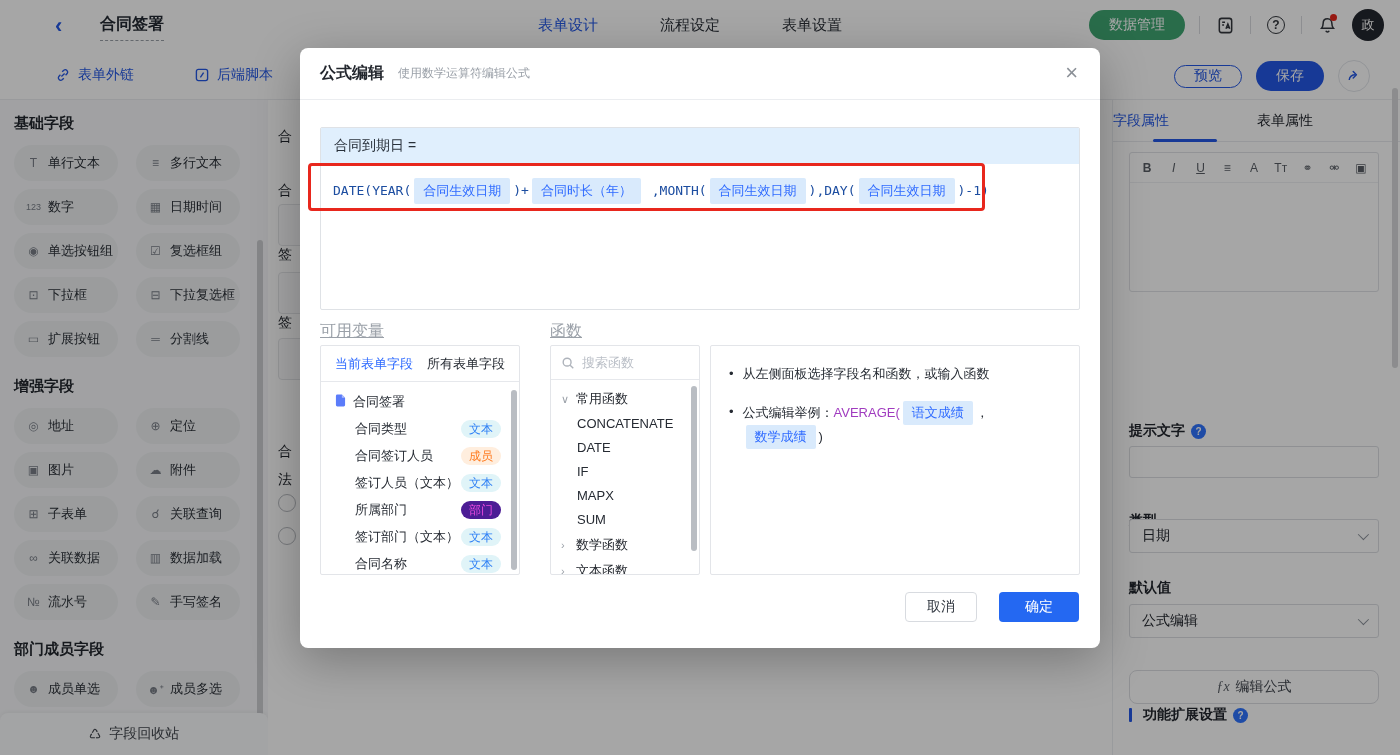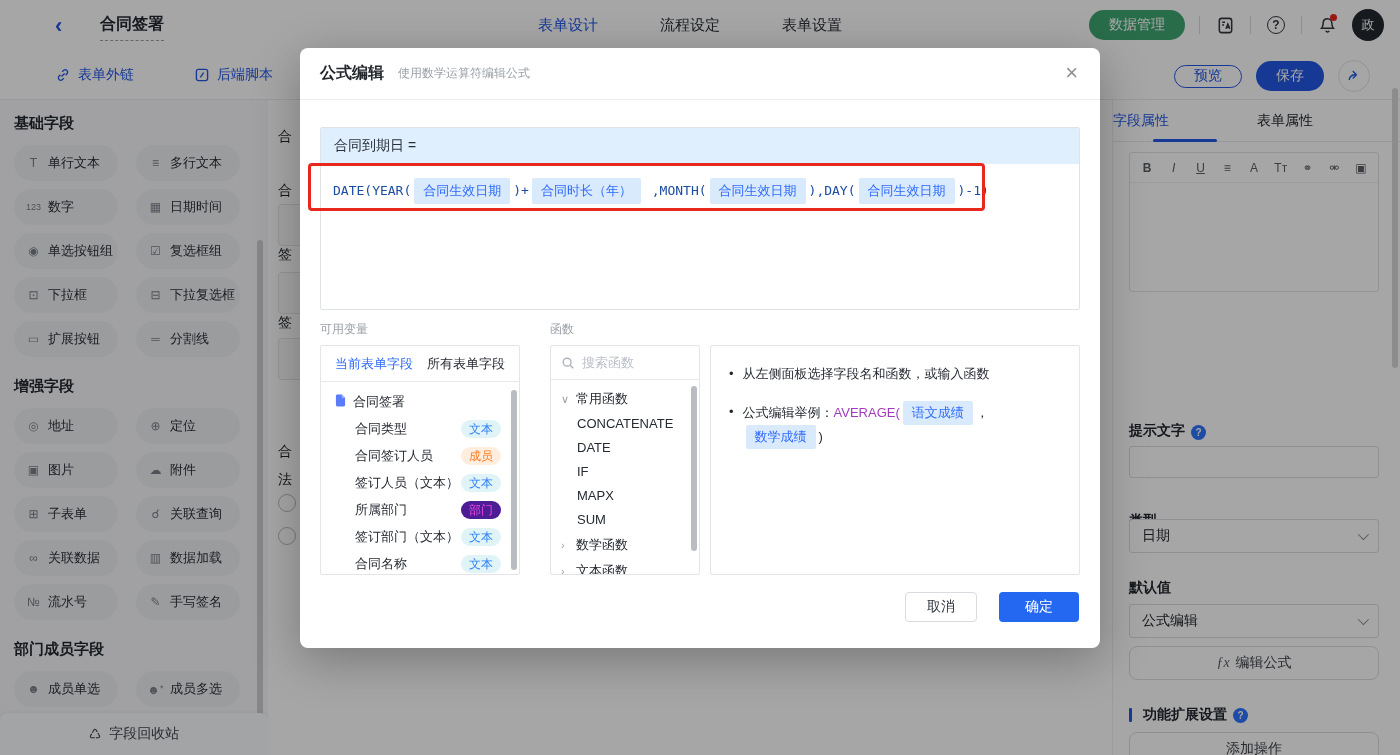--- a/index.html
+++ b/index.html
@@ -61,29 +61,29 @@
 
   
   .rpanel { position:absolute; left:1112px; top:100px; width:288px; height:655px; background:#fff; border-left:1px solid #eceef1; }
   .rp-tabs { position:absolute; left:0; top:12px; width:288px; height:30px; display:flex; border-bottom:1px solid #e9eaee; }
   .rp-tab { flex:1; text-align:left; font-size:14px; color:#23272e; cursor:pointer; position:relative; }
   .rp-tab.active { color:#2458e6; }
   .rp-tab.active:after { content:""; position:absolute; left:50%; margin-left:-32px; bottom:-1px; width:64px; height:3px; background:#2458e6; border-radius:2px; }
   .rte { position:absolute; left:16px; top:52px; width:250px; height:140px; border:1px solid #e0e2e6; border-radius:3px; }
   .rte-toolbar { height:30px; display:flex; align-items:center; justify-content:space-between; padding:0 9px; border-bottom:1px solid #eff0f3; }
   .rte-ic { font-size:12px; color:#5a5f66; width:16px; text-align:center; cursor:pointer; }
-  .rp-label { position:absolute; left:16px; font-size:14px; font-weight:bold; color:#23272e; display:flex; align-items:flex-end; gap:6px; }
+  .rp-label { position:absolute; left:16px; font-size:14px; font-weight:bold; color:#23272e; display:flex; align-items:center; gap:6px; }
   .qmark { width:15px; height:15px; border-radius:50%; background:#2e74ff; color:#fff; font-size:10px; font-weight:bold;
            display:flex; align-items:center; justify-content:center; }
   .rp-input { position:absolute; left:16px; width:250px; height:32px; border:1px solid #dcdee2; border-radius:3px; background:#fff; }
   .rp-select { position:absolute; left:16px; width:250px; height:34px; border:1px solid #dcdee2; border-radius:3px; background:#fff;
                display:flex; align-items:center; justify-content:space-between; padding:0 12px; font-size:14px; color:#23272e; cursor:pointer; }
   .caret { width:8px; height:8px; border-right:1.5px solid #8a9099; border-bottom:1.5px solid #8a9099; transform:rotate(45deg) translateY(-2px); }
   .rp-btn { position:absolute; left:16px; width:250px; height:34px; border:1px solid #dcdee2; border-radius:8px; background:#fff;
-            font-size:14px; color:#40454d; display:flex; align-items:center; justify-content:center; gap:6px; cursor:pointer; }
+            font-size:14px; color:#40454d; display:flex; align-items:center; justify-content:center; gap:6px; cursor:pointer;margin-top:24px; }
   .fxg { font-style:italic; font-family:"Liberation Serif",serif; color:#5a5f66; }
   .rp-section { position:absolute; left:16px; font-size:14px; font-weight:bold; color:#23272e; display:flex; align-items:center; gap:6px; }
   .rp-section:before { content:""; width:3px; height:14px; background:#2458e6; border-radius:1px; margin-right:5px; }
   .win-scroll { position:absolute; left:1392px; top:88px; width:6px; height:280px; border-radius:3px; background:#d7d8da; }
 
   
   .overlay { position:absolute; left:0; top:0; width:1400px; height:755px; background:rgba(0,0,0,.35); z-index:40; }
 
   
   .modal { position:absolute; left:300px; top:48px; width:800px; height:600px; background:#fff; border-radius:8px;
@@ -96,21 +96,21 @@
   .fx-box { position:absolute; left:20px; top:79px; width:760px; height:183px; border:1px solid #dfe2e6; border-radius:2px; overflow:hidden; }
   .fx-head { height:36px; background:#e0effd; display:flex; align-items:center; padding:0 13px; font-size:14px; color:#28303a; }
   .fx-body { padding:14px 12px; font-family:"DejaVu Sans Mono",monospace; font-size:13px; white-space:pre-wrap; line-height:24px; }
   .tok-code { color:#1c4da0; }
   .chip { display:inline-block; background:var(--chipbg,#d9eafc); color:var(--chiptx,#2f6bff); border-radius:2px;
           padding:1px 9px; margin:0 3px; font-family:"Liberation Sans",sans-serif; font-size:13px; cursor:pointer; }
 
   .red-annotation { position:absolute; left:8px; top:115px; width:677px; height:48px; border:3px solid var(--red,#e8271d);
                     border-radius:4px; z-index:60; pointer-events:none; }
 
-  .pane-label { position:absolute; font-size:12px; color:#9aa0a8; top:273px; }
+  .pane-label { position:absolute; font-size:16px; color:#9aa0a8; top:273px;text-decoration:underline; }
   .pane { position:absolute; top:297px; height:230px; border:1px solid #e3e5e9; border-radius:2px; background:#fff; overflow:hidden; }
   .vars-pane  { left:20px;  width:200px; }
   .func-pane  { left:250px; width:150px; }
   .help-pane  { left:410px; width:370px; }
 
   .vars-tabs { height:36px; display:flex; align-items:center; justify-content:space-between; padding:0 14px; border-bottom:1px solid #e6e8ec; }
   .vars-tab { font-size:13px; color:#262b33; cursor:pointer; }
   .vars-tab.active { color:#2f6bff; }
   .vars-list { padding-top:6px; }
   .var-row { height:27px; display:flex; align-items:center; padding:0 14px; font-size:13px; color:#262b33; cursor:pointer; }

